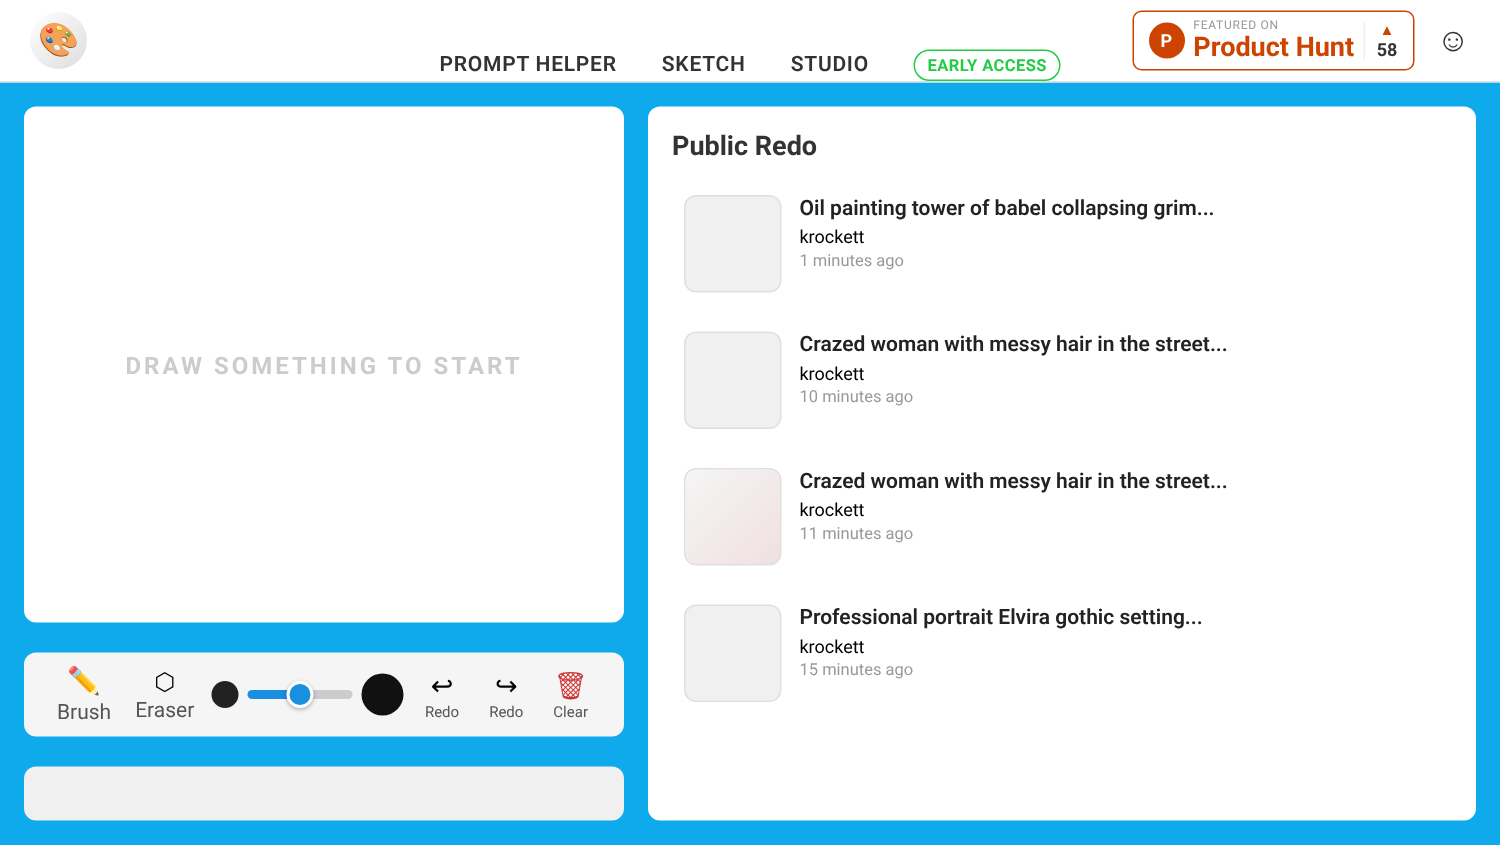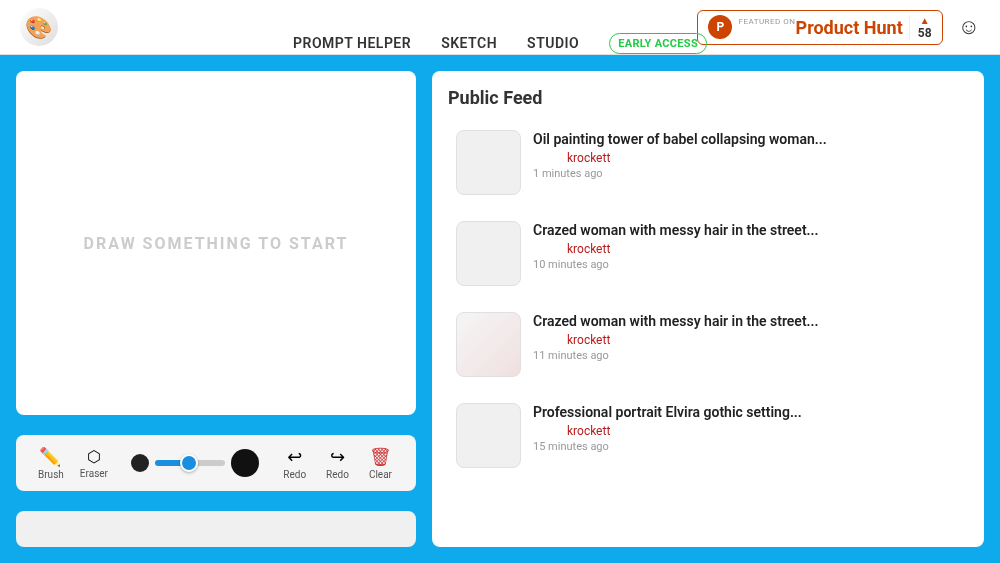--- a/index.html
+++ b/index.html
@@ -86,21 +86,21 @@
       border-radius: 50%;
       display: flex;
       align-items: center;
       justify-content: center;
       color: white;
       font-size: 12px;
       font-weight: bold;
     }
     .ph-text {
       display: flex;
-      flex-direction: row;
+      flex-direction: column;
     }
     .ph-featured {
       font-size: 8px;
       color: #999;
       text-transform: uppercase;
       letter-spacing: 0.5px;
     }
     .ph-product {
       font-size: 18px;
       font-weight: 700;
@@ -182,21 +182,21 @@
       align-items: center;
       gap: 2px;
       cursor: pointer;
       padding: 4px 6px;
       border-radius: 4px;
     }
     .tool-icon {
       font-size: 18px;
     }
     .tool-label {
-      font-size: 10px;
+      font-size: 14px;
       color: #555;
     }
     .color-size-group {
       display: flex;
       align-items: center;
       gap: 6px;
     }
     .color-dot-small {
       width: 18px;
       height: 18px;
@@ -310,23 +310,22 @@
     }
     .feed-item-title {
       font-size: 14px;
       font-weight: 600;
       color: #222;
       line-height: 1.3;
       margin-bottom: 3px;
     }
     .feed-item-user {
       font-size: 12px;
-      color: #b91c1c;
+      color: #000000;
       margin-bottom: 2px;
-      margin-left: 34px;
     }
     .feed-item-time {
       font-size: 11px;
       color: #999;
     }
 
     
     .public-feed::-webkit-scrollbar { width: 4px; }
     .public-feed::-webkit-scrollbar-track { background: transparent; }
     .public-feed::-webkit-scrollbar-thumb { background: #ccc; border-radius: 2px; }
@@ -404,26 +403,26 @@
           <span class="action-icon">🗑</span>
           <span class="action-label">Clear</span>
         </div>
       </div>
     </div>
 
     <div class="bottom-strip"></div>
   </div>
 
   <div class="public-feed">
-    <h2 class="feed-title">Public Feed</h2>
+    <h2 class="feed-title">Public Redo</h2>
     <div class="feed-items" id="feed-items">
     <div class="feed-item">
           <div class="feed-thumb "></div>
           <div class="feed-info">
-            <div class="feed-item-title">Oil painting tower of babel collapsing woman...</div>
+            <div class="feed-item-title">Oil painting tower of babel collapsing grim...</div>
             <div class="feed-item-user">krockett</div>
             <div class="feed-item-time">1 minutes ago</div>
           </div>
         </div>
         <div class="feed-item">
           <div class="feed-thumb "></div>
           <div class="feed-info">
             <div class="feed-item-title">Crazed woman with messy hair in the street...</div>
             <div class="feed-item-user">krockett</div>
             <div class="feed-item-time">10 minutes ago</div>

